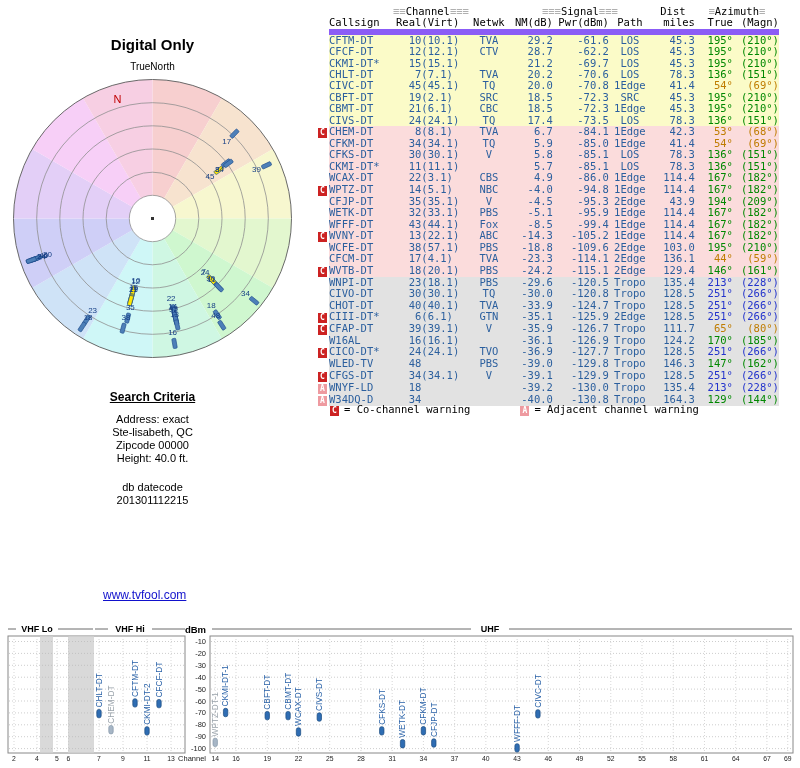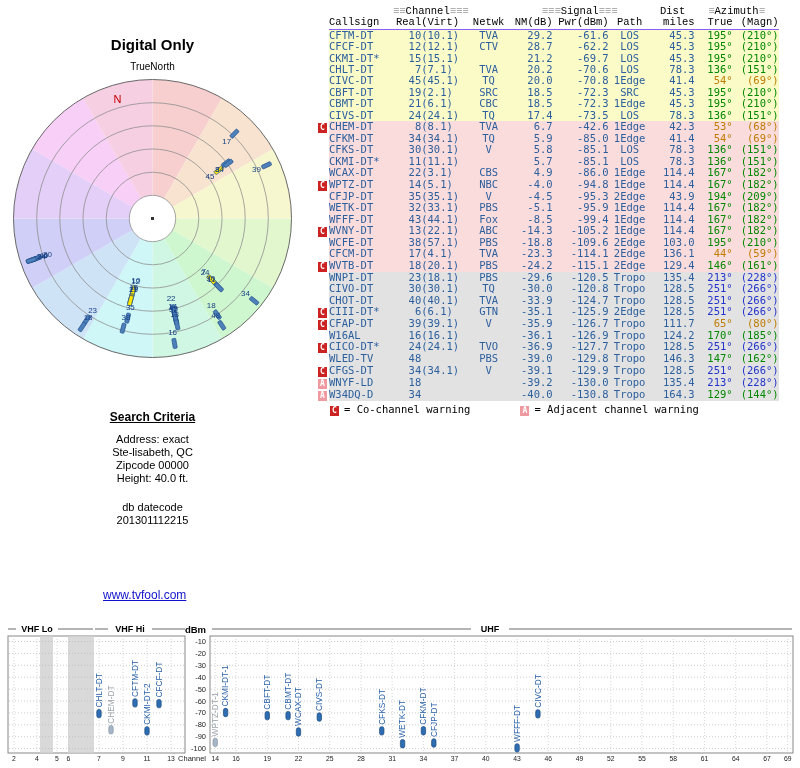--- a/index.html
+++ b/index.html
@@ -6,34 +6,34 @@
   .page{position:relative;width:800px;height:768px;background:#fff;overflow:hidden;
         font-family:"Liberation Sans",sans-serif;color:#000;}
   
   .radar-title{position:absolute;left:35px;top:36px;width:235px;text-align:center;
                font-size:15px;font-weight:bold;}
   .truenorth{position:absolute;left:35px;top:61px;width:235px;text-align:center;font-size:10px;}
   #radar-svg{position:absolute;left:10px;top:76px;}
   #radar-svg text, #rf-svg text{font-family:"Liberation Sans",sans-serif;}
   
   .search-box{position:absolute;left:50px;top:390px;width:205px;text-align:center;font-size:11px;}
-  .search-heading{font-size:12px;font-weight:bold;text-decoration:underline;margin-bottom:9px;margin-top:20px;}
+  .search-heading{font-size:12px;font-weight:bold;text-decoration:underline;margin-bottom:9px;}
   .search-line{line-height:13px;}
   .search-footer{margin-top:16px;}
   .tvfool-link{position:absolute;left:103px;top:588px;font-size:12px;color:#1111cc;
                text-decoration:underline;cursor:pointer;}
   
   .station-table{position:absolute;left:316px;top:6px;border-collapse:collapse;table-layout:fixed;
                  font-family:"DejaVu Sans Mono",monospace;font-size:10.5px;color:#2b5f9e;}
   .station-table th,.station-table td{padding:0;margin:0;line-height:11.4px;white-space:nowrap;
                  overflow:hidden;vertical-align:top;}
-  .station-table thead th{color:#000;font-weight:normal;font-family:Liberation Mono, monospace;}
+  .station-table thead th{color:#000;font-weight:normal;}
   .grp-row th{text-align:center;}
   .bars{color:#999;}
-  .colhead th{border-bottom:1px solid #8b5cf6;}
+  .colhead th{border-bottom:6px solid #8b5cf6;}
   .colhead th.nb{border-bottom:none;}
   .l{text-align:left}.c{text-align:center}.r{text-align:right}
   .pl{padding-left:2px;}
   .tone-yellow td.data{background:#fbfbc8;}
   .tone-pink td.data{background:#fbdcdc;}
   .tone-gray td.data{background:#e2e2e2;}
   .az-green{color:#008800;}
   .az-orange{color:#bf7c00;}
   .az-blue{color:#2233cc;}
   td.warn{background:#fff;}
@@ -297,21 +297,21 @@
           <td class="data r az-green">136°</td>
           <td class="data r az-green">(151°)</td>
         </tr>
         <tr class="tone-pink">
           <td class="warn c"><span class="wbox wc">C</span></td>
           <td class="data l">CHEM-DT</td>
           <td class="data r">8</td>
           <td class="data l pl">(8.1)</td>
           <td class="data c">TVA</td>
           <td class="data r">6.7</td>
-          <td class="data r">-42.6</td>
+          <td class="data r">-84.1</td>
           <td class="data c">1Edge</td>
           <td class="data r">42.3</td>
           <td class="data r az-orange">53°</td>
           <td class="data r az-orange">(68°)</td>
         </tr>
         <tr class="tone-pink">
           <td class="warn c"></td>
           <td class="data l">CFKM-DT</td>
           <td class="data r">34</td>
           <td class="data l pl">(34.1)</td>

